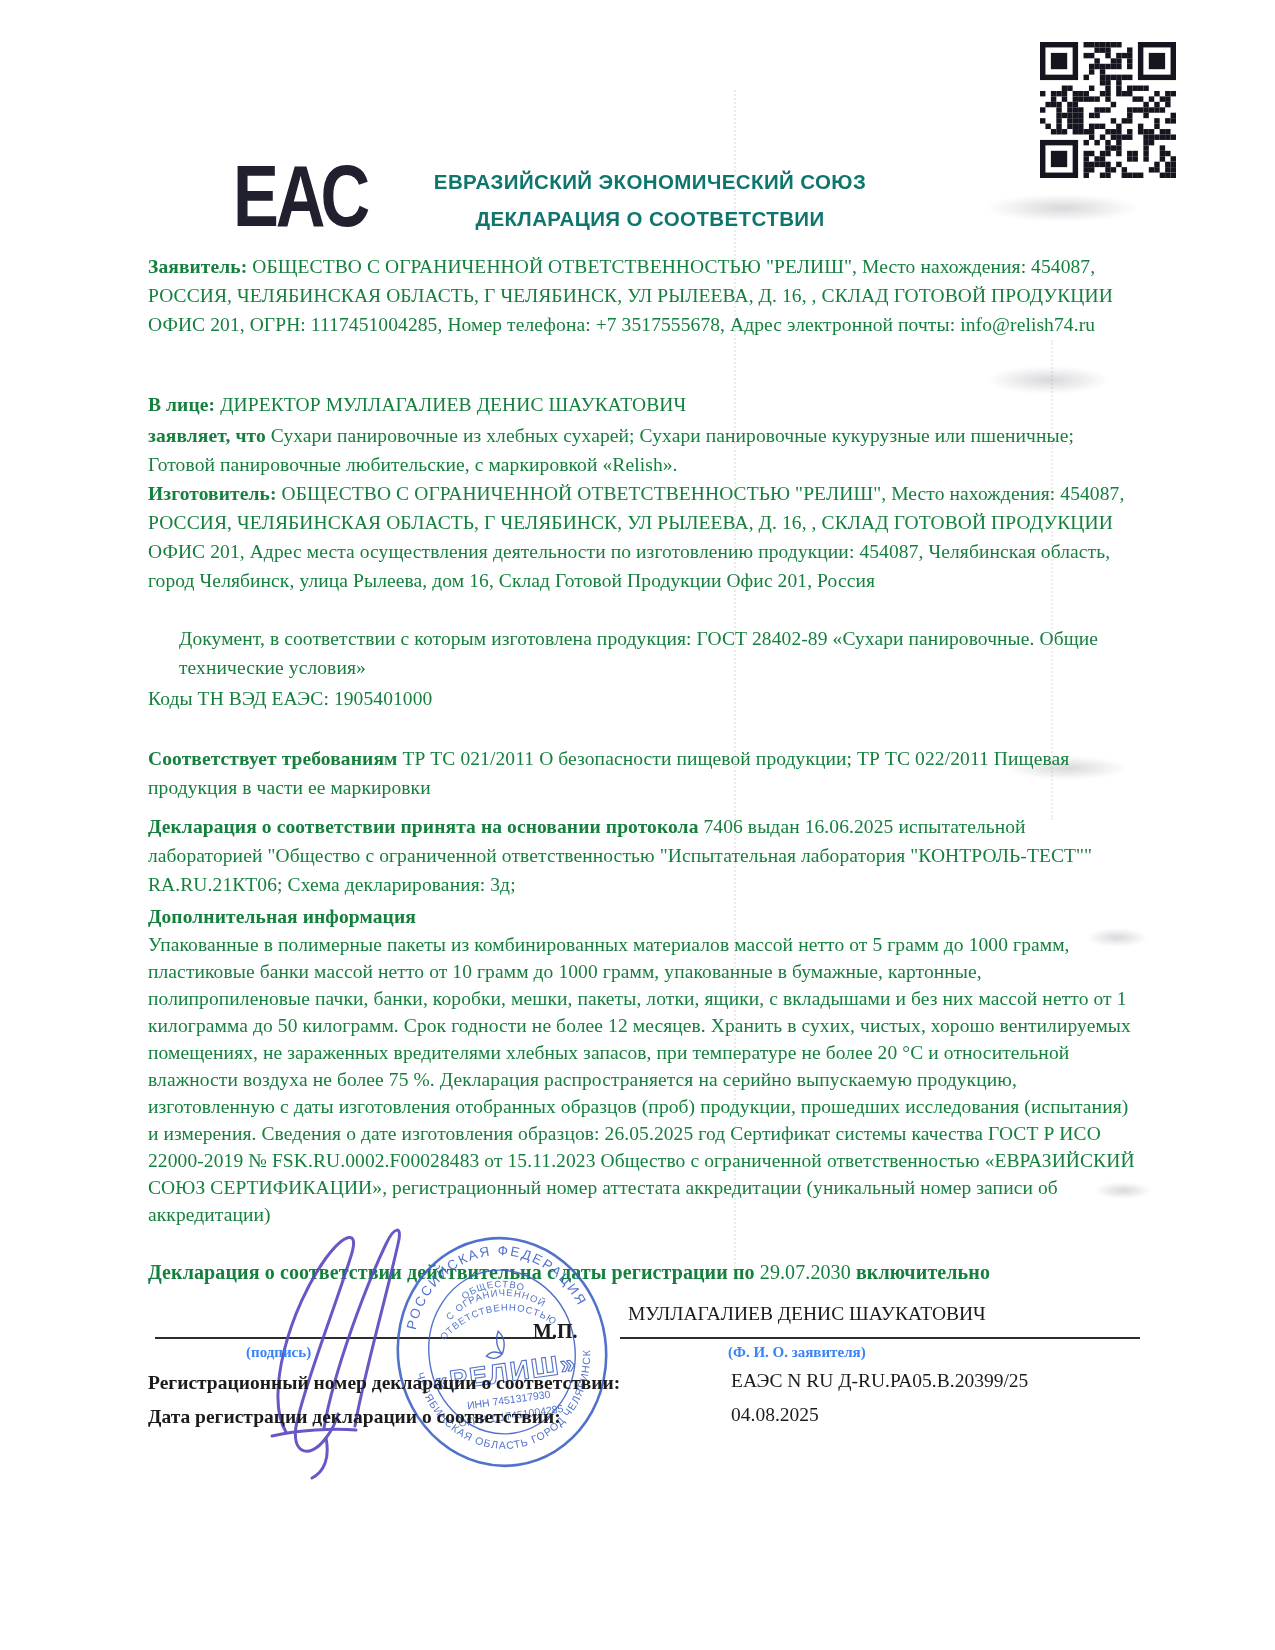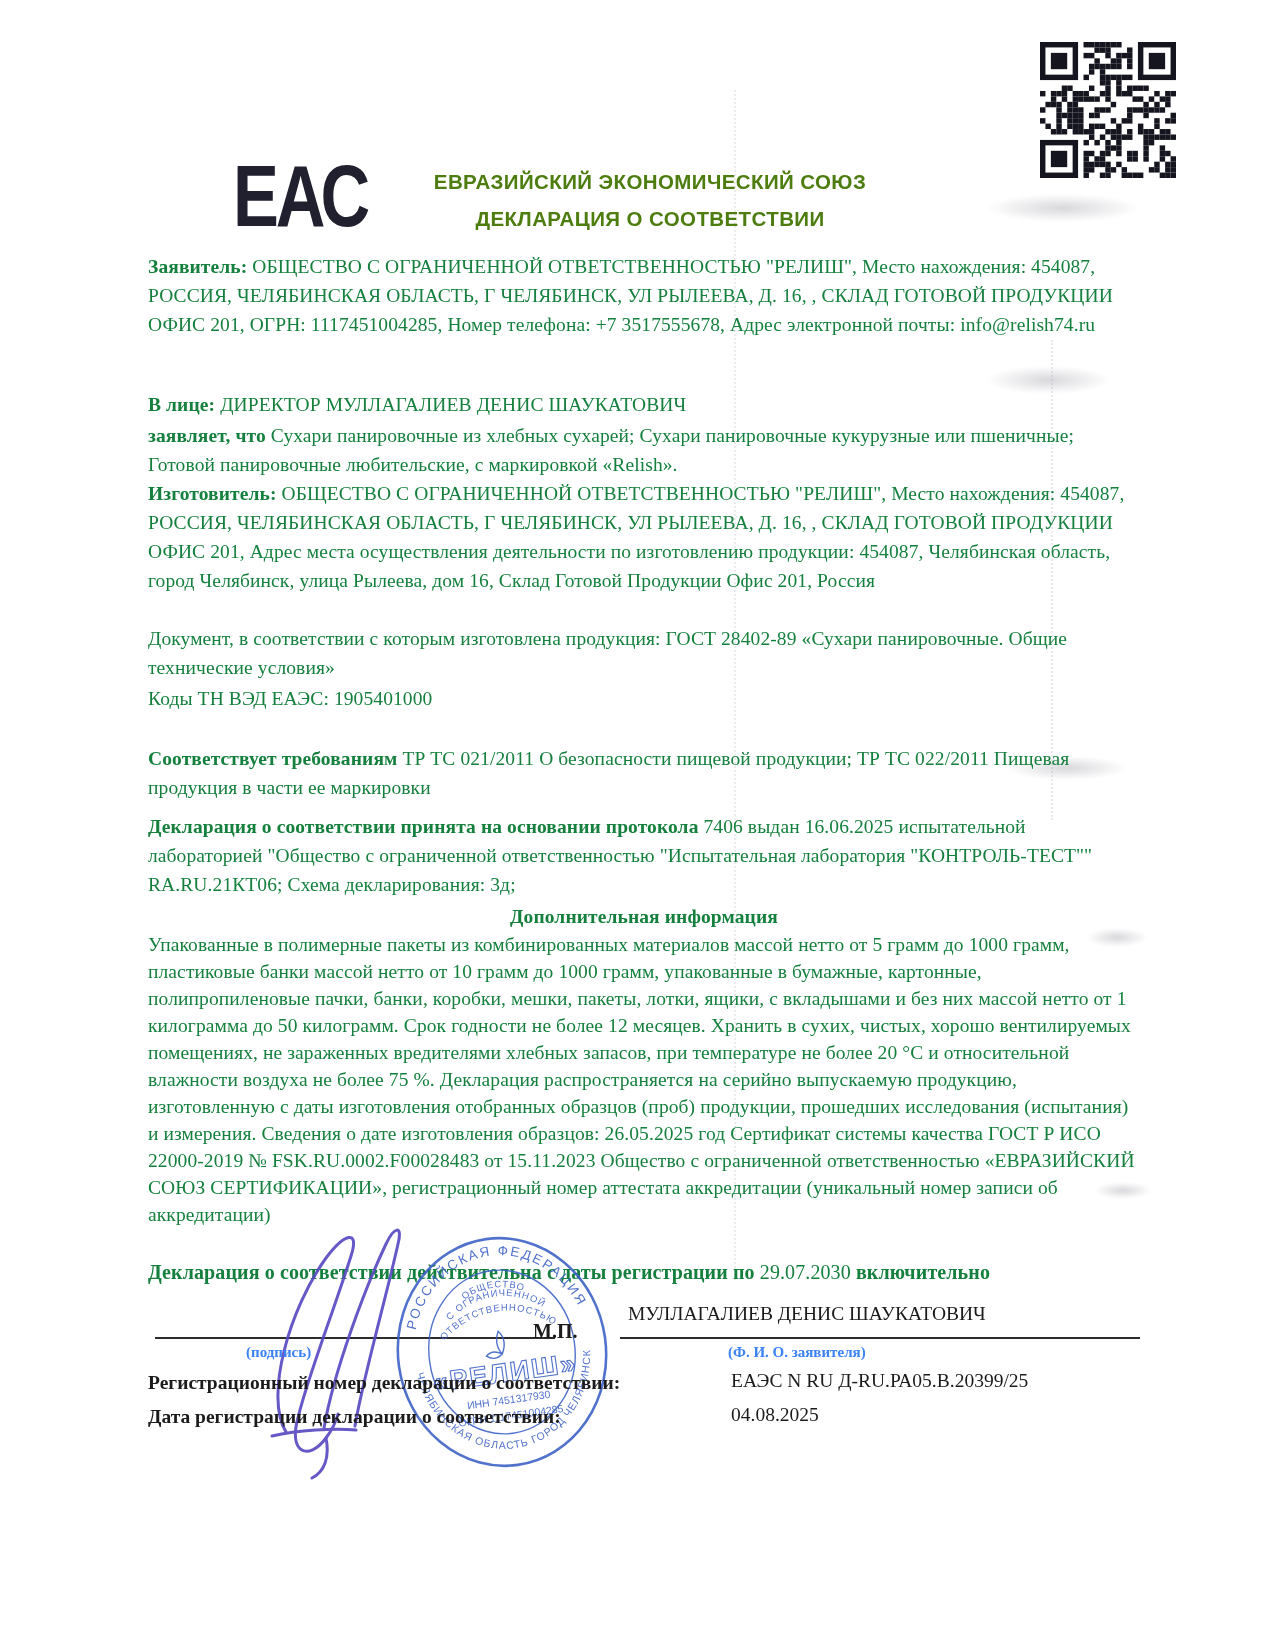--- a/index.html
+++ b/index.html
@@ -12,21 +12,21 @@
   
   .eac-logo {
     position:absolute; left:233px; top:148px;
     font-family:"Liberation Sans", sans-serif; font-weight:bold;
     font-size:86px; line-height:92px; letter-spacing:-4px;
     color:#20202e; transform:scaleX(0.80) scaleY(1.02); transform-origin:left top;
   }
   .hdr-title {
     position:absolute; left:320px; width:660px; text-align:center;
     font-family:"Liberation Sans", sans-serif; font-weight:bold;
-    font-size:20.5px; color:#4d7c0f; letter-spacing:0.4px;
+    font-size:20.5px; color:#0f766e; letter-spacing:0.4px;
   }
   .qr { position:absolute; left:1040px; top:42px; width:136px; height:136px; }
 
   
   .para {
     position:absolute; left:148px; width:992px;
     font-size:19.5px; line-height:29px; color:#15803d;
     letter-spacing:0.1px;
   }
   .para b { font-weight:bold; }
@@ -302,29 +302,29 @@
 <div class="hdr-title" style="top:207px;">ДЕКЛАРАЦИЯ О СООТВЕТСТВИИ</div>
 
 <p class="para" style="top:252px;"><b>Заявитель:</b><span> ОБЩЕСТВО С ОГРАНИЧЕННОЙ ОТВЕТСТВЕННОСТЬЮ "РЕЛИШ", Место нахождения: 454087, РОССИЯ, ЧЕЛЯБИНСКАЯ ОБЛАСТЬ, Г ЧЕЛЯБИНСК, УЛ РЫЛЕЕВА, Д. 16,  , СКЛАД ГОТОВОЙ ПРОДУКЦИИ ОФИС 201, ОГРН: 1117451004285, Номер телефона: +7 3517555678, Адрес электронной почты: info@relish74.ru</span></p>
 
 <p class="para" style="top:390px;"><b>В лице:</b><span> ДИРЕКТОР МУЛЛАГАЛИЕВ ДЕНИС ШАУКАТОВИЧ</span></p>
 
 <p class="para" style="top:421px;"><b>заявляет, что</b><span>   Сухари панировочные из хлебных сухарей; Сухари панировочные кукурузные или пшеничные; Готовой панировочные любительские, с маркировкой «Relish».</span></p>
 
 <p class="para" style="top:479px;"><b>Изготовитель:</b><span> ОБЩЕСТВО С ОГРАНИЧЕННОЙ ОТВЕТСТВЕННОСТЬЮ "РЕЛИШ", Место нахождения: 454087, РОССИЯ, ЧЕЛЯБИНСКАЯ ОБЛАСТЬ, Г ЧЕЛЯБИНСК, УЛ РЫЛЕЕВА, Д. 16,  , СКЛАД ГОТОВОЙ ПРОДУКЦИИ ОФИС 201, Адрес места осуществления деятельности по изготовлению продукции: 454087, Челябинская область, город Челябинск, улица Рылеева, дом 16, Склад Готовой Продукции Офис 201, Россия</span></p>
 
-<p class="para" style="top:624px;"><span>Документ, в соответствии с которым изготовлена продукция: ГОСТ 28402-89 «Сухари панировочные. Общие технические условия»</span></p>
+<p class="para" style="top:624px;margin-left:31px;"><span>Документ, в соответствии с которым изготовлена продукция: ГОСТ 28402-89 «Сухари панировочные. Общие технические условия»</span></p>
 
 <p class="para" style="top:684px;"><span>Коды ТН ВЭД ЕАЭС: 1905401000</span></p>
 
 <p class="para" style="top:744px;"><b>Соответствует требованиям</b><span>   ТР ТС 021/2011 О безопасности пищевой продукции; ТР ТС 022/2011 Пищевая продукция в части ее маркировки</span></p>
 
 <p class="para" style="top:812px;"><b>Декларация о соответствии принята на основании протокола</b><span> 7406 выдан 16.06.2025 испытательной лабораторией "Общество с ограниченной ответственностью "Испытательная лаборатория "КОНТРОЛЬ-ТЕСТ"" RA.RU.21КТ06; Схема декларирования: 3д;</span></p>
 
-<p class="para" style="top:902px;text-align:center;"><b>Дополнительная информация</b></p>
+<p class="para" style="top:902px;"><b>Дополнительная информация</b></p>
 
 <p class="para tight" style="top:931px;"><span>Упакованные в полимерные пакеты из комбинированных материалов массой нетто от 5 грамм до 1000 грамм, пластиковые банки массой нетто от 10 грамм до 1000 грамм, упакованные в бумажные, картонные, полипропиленовые пачки, банки, коробки, мешки, пакеты, лотки, ящики, с вкладышами и без них массой нетто от 1 килограмма до 50 килограмм. Срок годности не более 12 месяцев. Хранить в сухих, чистых, хорошо вентилируемых помещениях, не зараженных вредителями хлебных запасов, при температуре не более 20 °С и относительной влажности воздуха не более 75 %. Декларация распространяется на серийно выпускаемую продукцию, изготовленную с даты изготовления отобранных образцов (проб) продукции, прошедших исследования (испытания) и измерения. Сведения о дате изготовления образцов: 26.05.2025 год Сертификат системы качества ГОСТ Р ИСО 22000-2019 № FSK.RU.0002.F00028483 от 15.11.2023 Общество с ограниченной ответственностью «ЕВРАЗИЙСКИЙ СОЮЗ СЕРТИФИКАЦИИ», регистрационный номер аттестата аккредитации (уникальный номер записи об аккредитации)</span></p>
 
 <p class="para validity" style="top:1258px;"><span>Декларация о соответствии действительна с даты регистрации по</span><span class="reg-date"> 29.07.2030 </span><span>включительно</span></p>
 
 <div class="sig-line"></div>
 <div class="name-line"></div>
 
 <div class="stamp">
   <svg width="220" height="240" viewBox="0 0 220 240">

